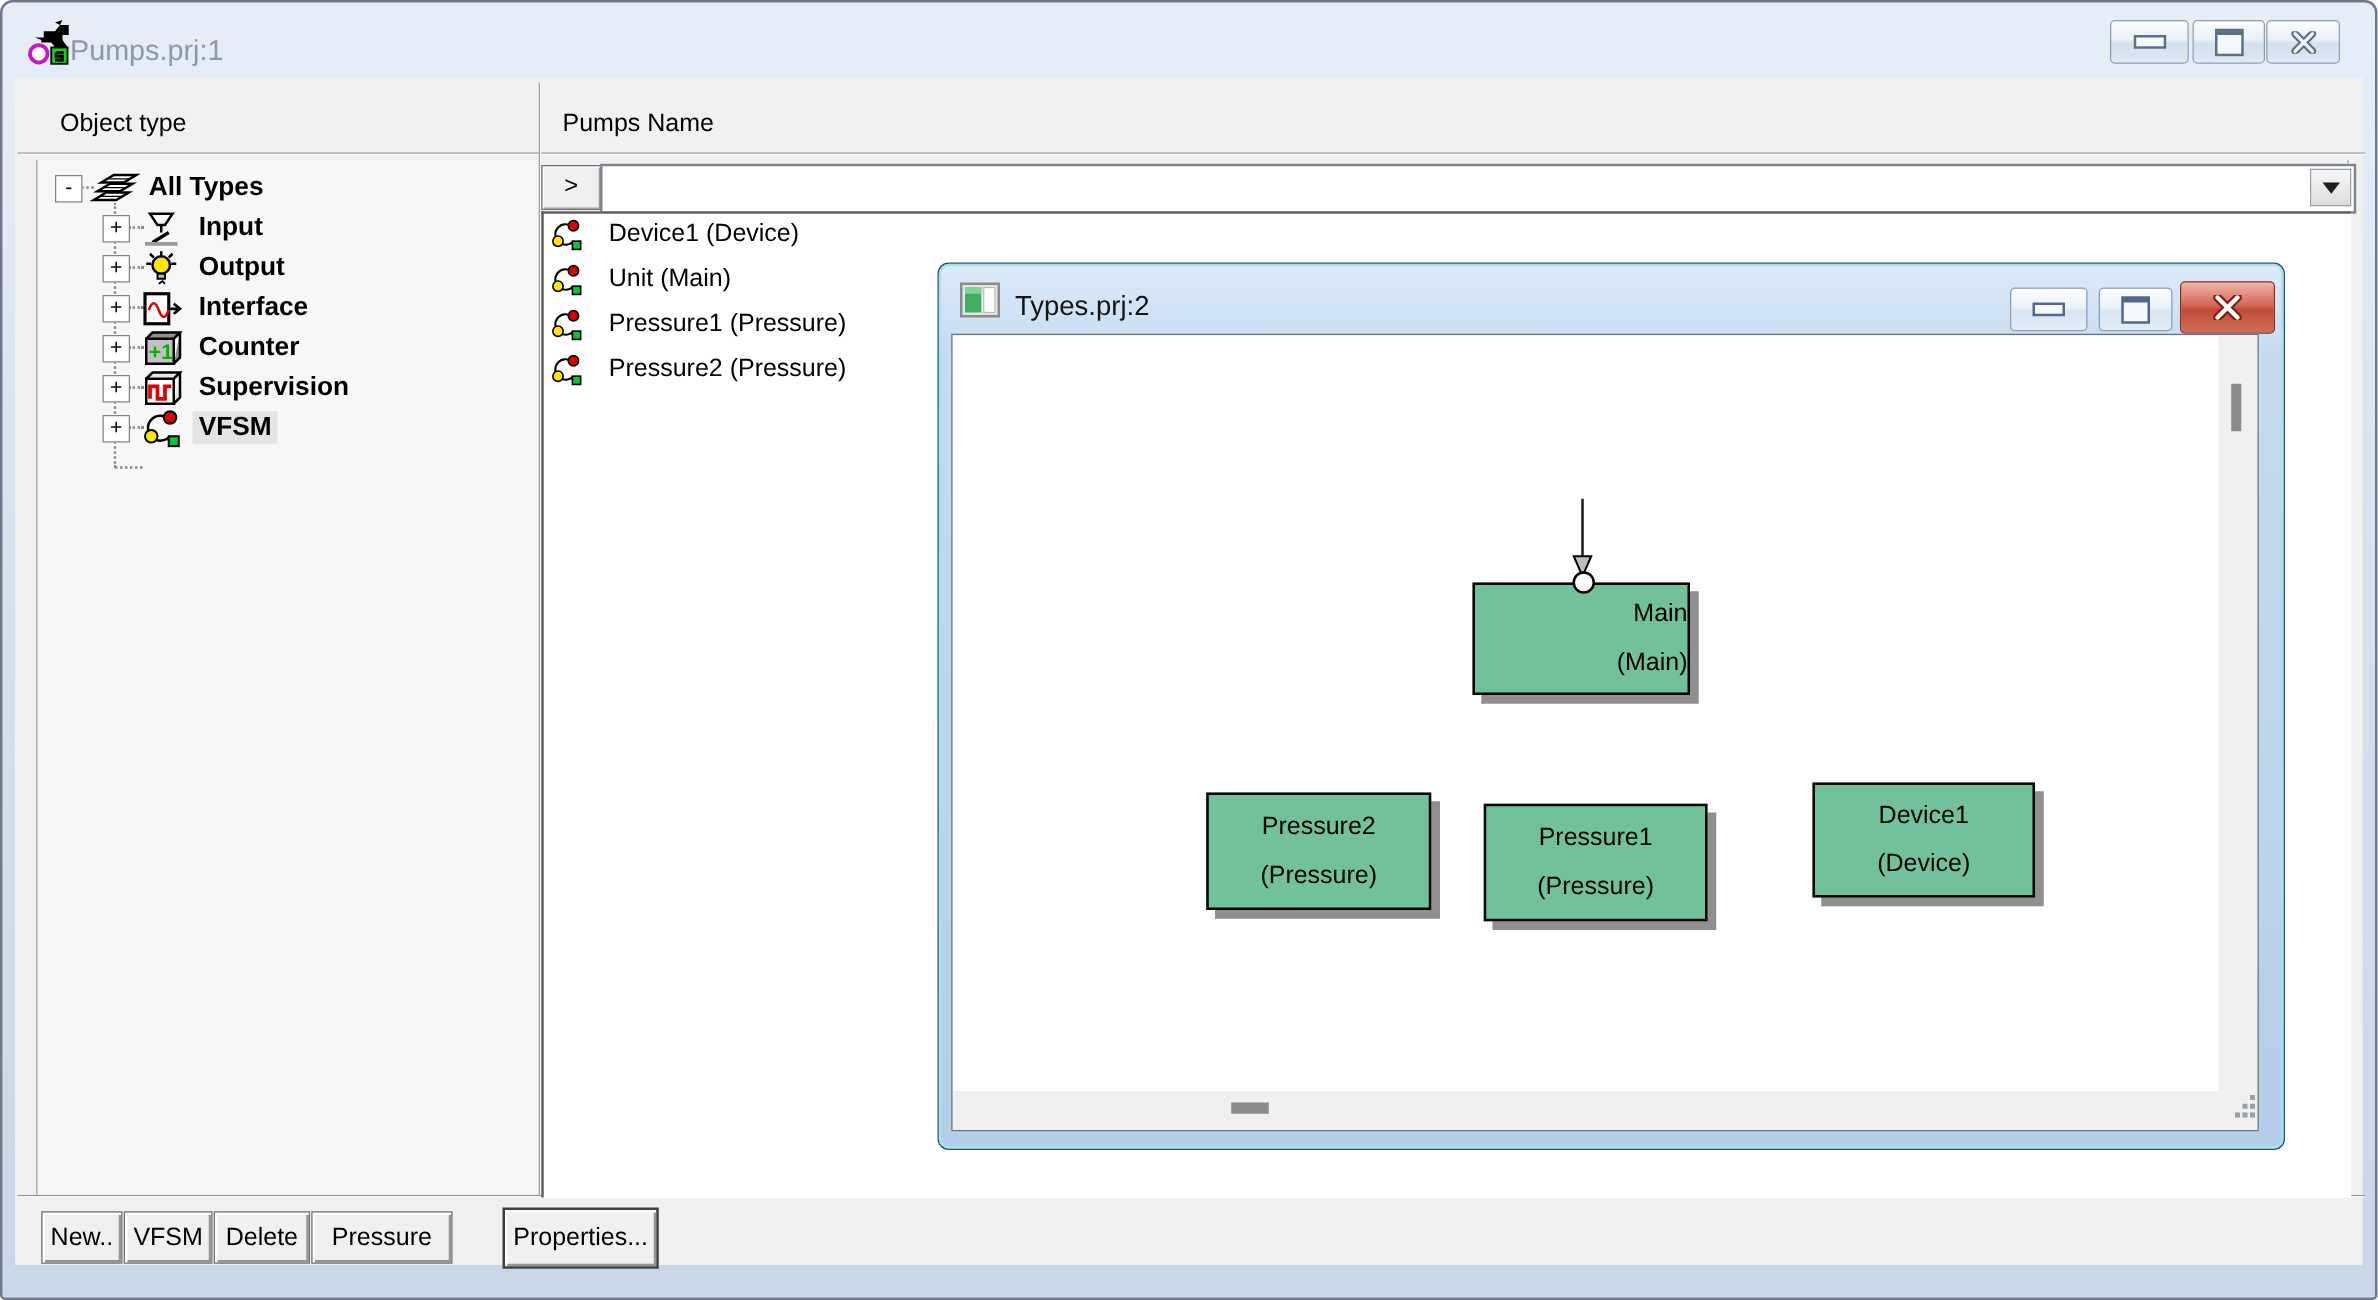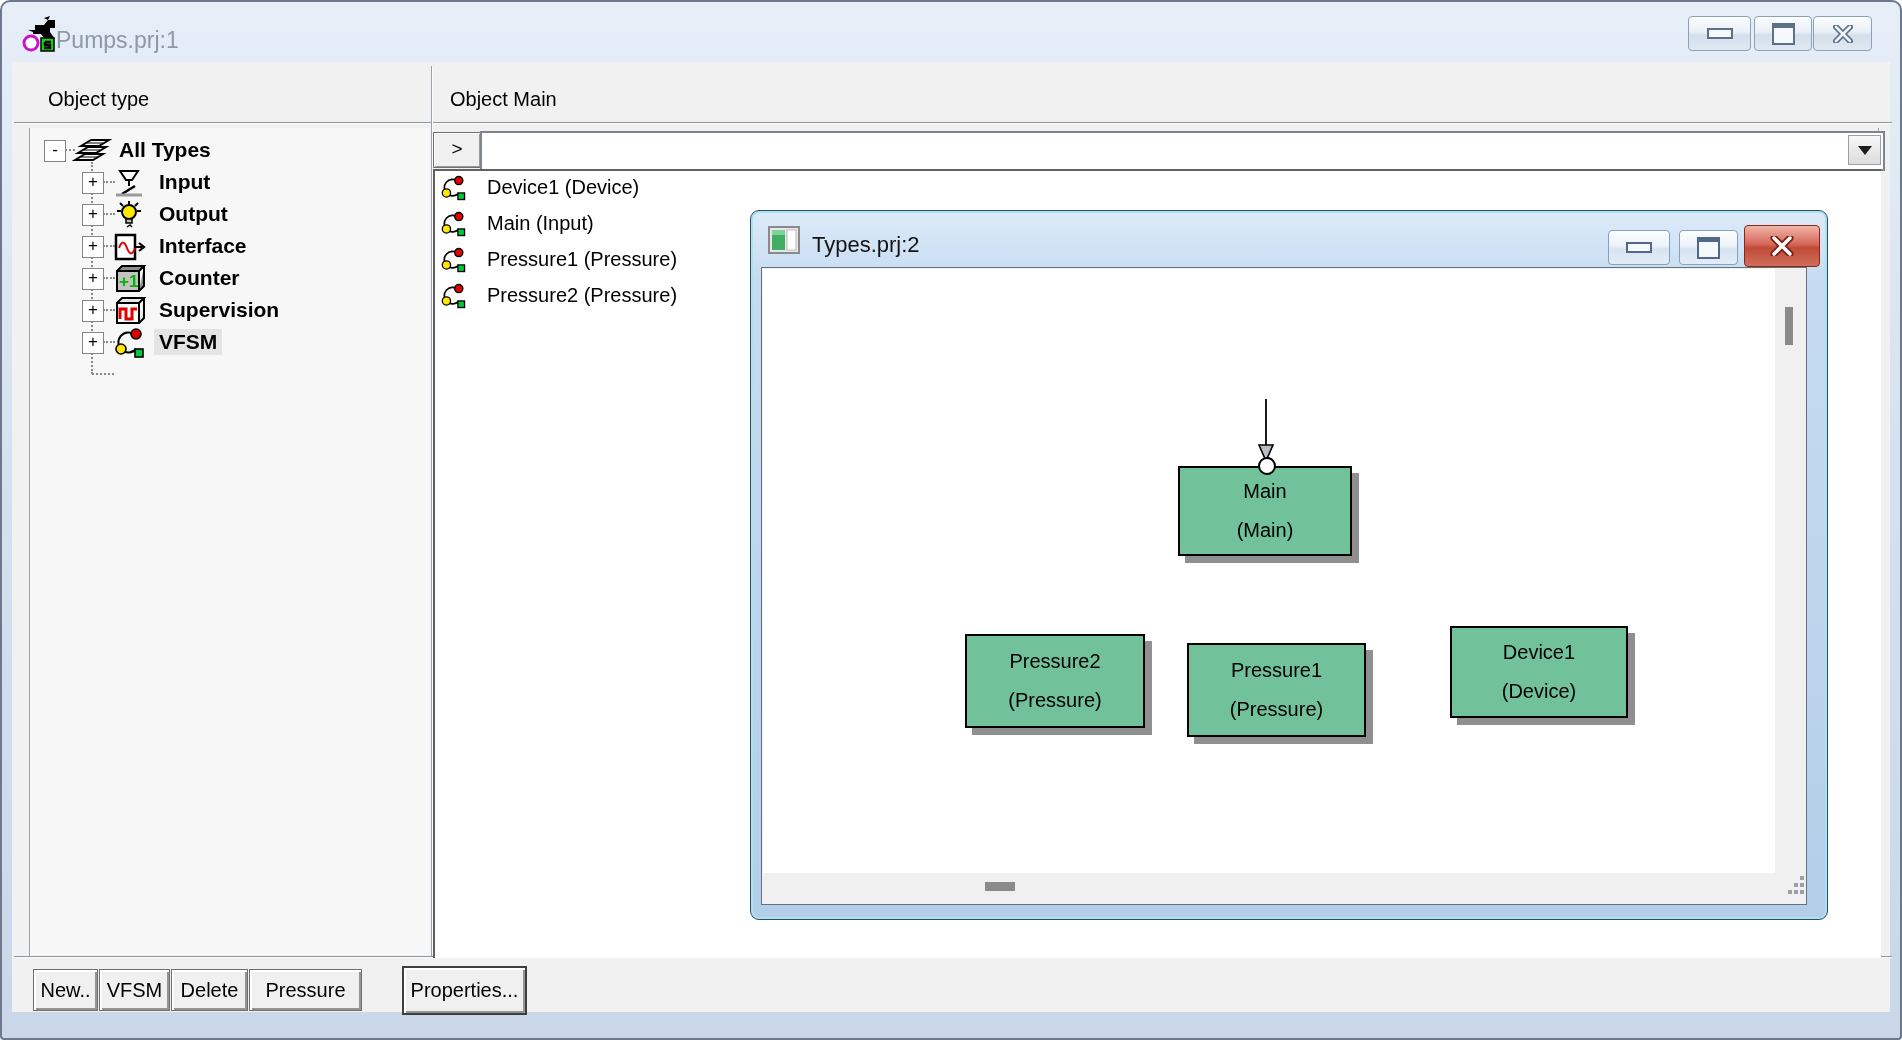--- a/index.html
+++ b/index.html
@@ -103,21 +103,21 @@
   .htrack{position:absolute;left:761px;top:871px;width:1040px;height:28px;background:#f0f0f0;}
   .hthumb{position:absolute;left:983px;top:880px;width:30px;height:9px;background:#8a8a8a;}
   .grip{position:absolute;left:1786px;top:874px;width:4px;height:4px;background:transparent;
     box-shadow:12px 0 0 #9aa0a6,12px 7px 0 #9aa0a6,12px 14px 0 #9aa0a6,
                6px 7px 0 #9aa0a6,6px 14px 0 #9aa0a6,0 14px 0 #9aa0a6;}
 
   
   .node{position:absolute;background:#71c19b;border:2px solid #000;box-shadow:7px 7px 0 #8f8f8f;
     display:flex;flex-direction:column;align-items:center;justify-content:center;gap:16px;
     font-size:20px;color:#000;}
-  .node-main{left:1176px;top:464px;width:170px;height:86px;}
+  .node-main{left:1176px;top:464px;width:170px;height:86px;align-items:flex-end;}
   .node-pressure2{left:963px;top:632px;width:176px;height:90px;}
   .node-pressure1{left:1185px;top:641px;width:175px;height:90px;}
   .node-device1{left:1448px;top:624px;width:174px;height:88px;text-align:center;}
   .arrow-line{position:absolute;left:1263px;top:397px;width:2px;height:46px;background:#1a1a1a;}
   .arrow-head{position:absolute;left:1254px;top:442px;width:20px;height:18px;}
   .conn-circle{position:absolute;left:1256px;top:455px;width:14px;height:14px;background:#fff;
     border:2px solid #000;border-radius:50%;}
 </style>
 </head>
 <body>
@@ -144,21 +144,21 @@
     </div>
     <div class="winbtn btn-close-main">
       <svg width="20" height="18" viewBox="0 0 20 18">
         <path d="M3 2 L17 16 M17 2 L3 16" stroke="#5e7085" stroke-width="6" stroke-linecap="round"></path>
         <path d="M3 2 L17 16 M17 2 L3 16" stroke="#eef3f9" stroke-width="2.6" stroke-linecap="round"></path>
       </svg>
     </div>
 
     <div class="content"></div>
     <div class="header-label hdr-left">Object type</div>
-    <div class="header-label hdr-right">Object Main</div>
+    <div class="header-label hdr-right">Pumps Name</div>
     <div class="etched-h line-under-headers"></div>
     <div class="etched-v divider-mid"></div>
     <div class="etched-v edge-left"></div>
     <div class="etched-v edge-right"></div>
     <div class="etched-h line-above-buttons"></div>
 
     <div class="tree-panel"></div>
     <div class="tree-dotline-v"></div>
     <div class="tree-stub" style="left:63px;top:147px;width:10px;"></div>
     <div class="tree-stub" style="left:101px;top:179px;width:12px;"></div>
@@ -276,21 +276,21 @@
       <div class="list-label">Device1 (Device)</div>
     </div>
     <div class="list-row" style="top:205px;">
       <svg class="list-icon" viewBox="0 0 34 30">
         <path d="M23 7 A10 10 0 1 0 24 21" fill="none" stroke="#000" stroke-width="2"></path>
         <path d="M20 23 l4 -2 -1 4 z" fill="#000"></path>
         <circle cx="9" cy="21" r="5" fill="#ffe800" stroke="#000" stroke-width="1.6"></circle>
         <circle cx="24" cy="6" r="5" fill="#e00000" stroke="#000" stroke-width="1.6"></circle>
         <rect x="23" y="21" width="8" height="8" fill="#00c83c" stroke="#000" stroke-width="1.6"></rect>
       </svg>
-      <div class="list-label">Main (Input)</div>
+      <div class="list-label">Unit (Main)</div>
     </div>
     <div class="list-row" style="top:241px;">
       <svg class="list-icon" viewBox="0 0 34 30">
         <path d="M23 7 A10 10 0 1 0 24 21" fill="none" stroke="#000" stroke-width="2"></path>
         <path d="M20 23 l4 -2 -1 4 z" fill="#000"></path>
         <circle cx="9" cy="21" r="5" fill="#ffe800" stroke="#000" stroke-width="1.6"></circle>
         <circle cx="24" cy="6" r="5" fill="#e00000" stroke="#000" stroke-width="1.6"></circle>
         <rect x="23" y="21" width="8" height="8" fill="#00c83c" stroke="#000" stroke-width="1.6"></rect>
       </svg>
       <div class="list-label">Pressure1 (Pressure)</div>

